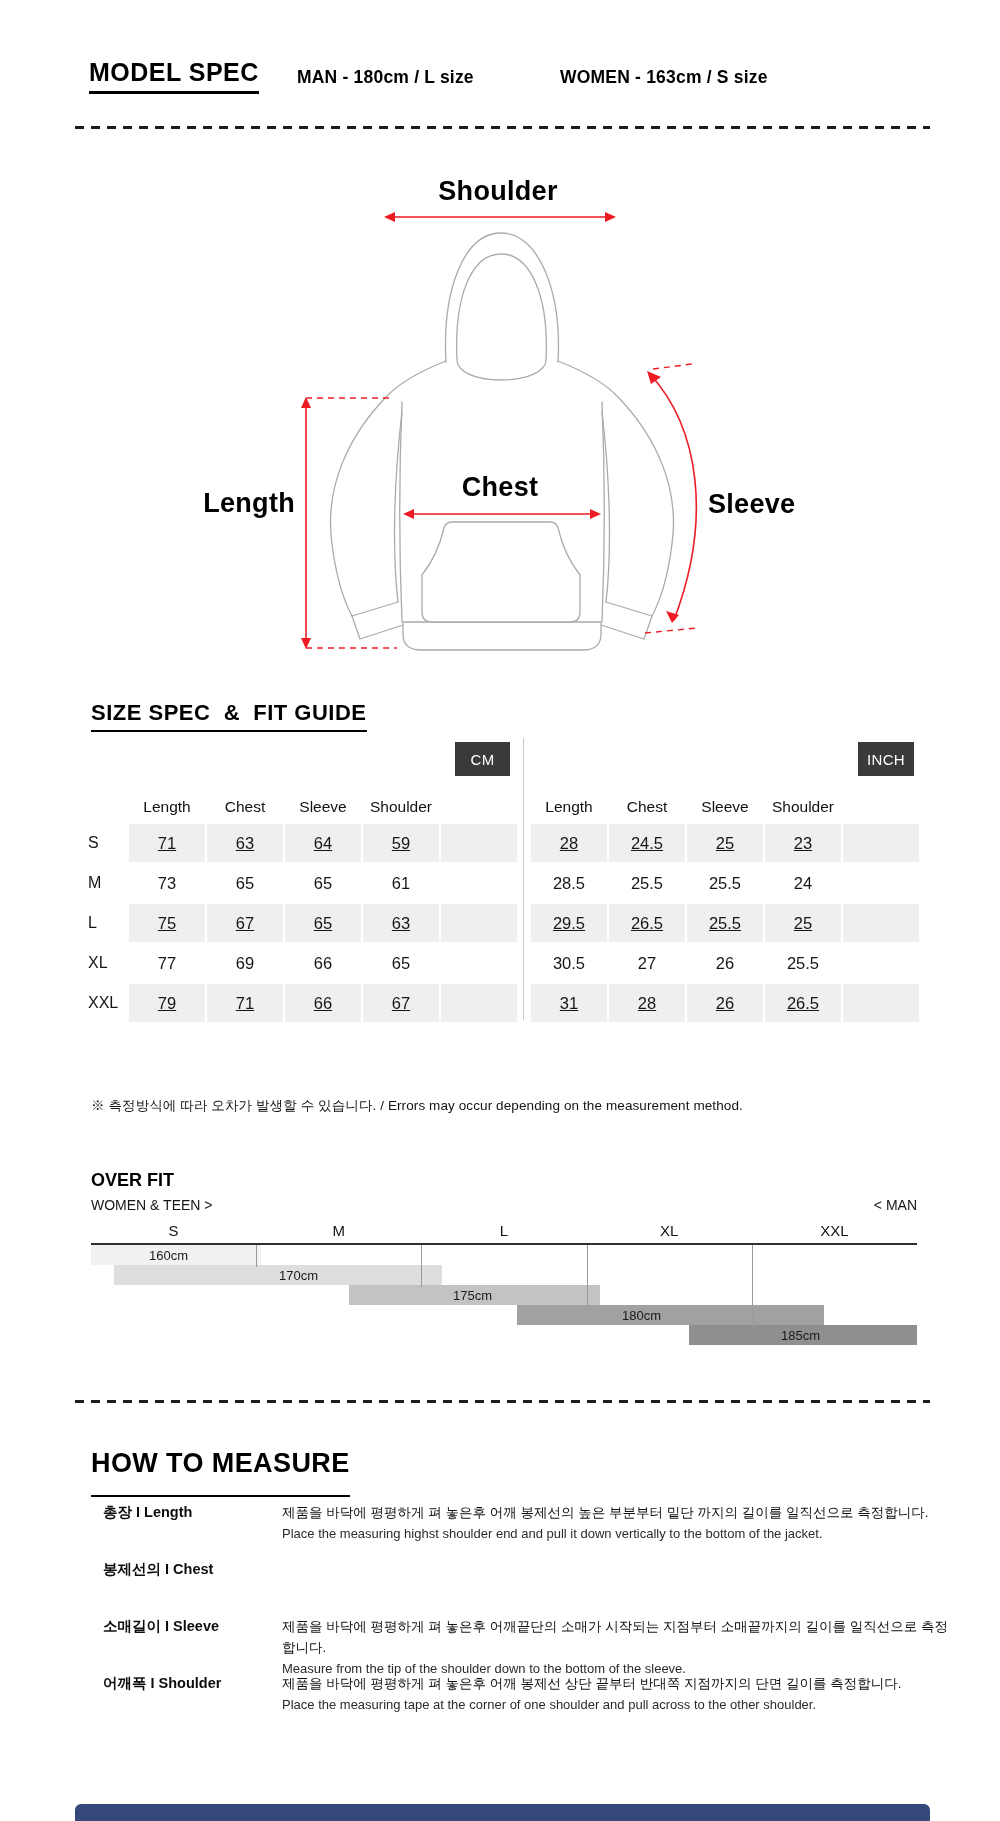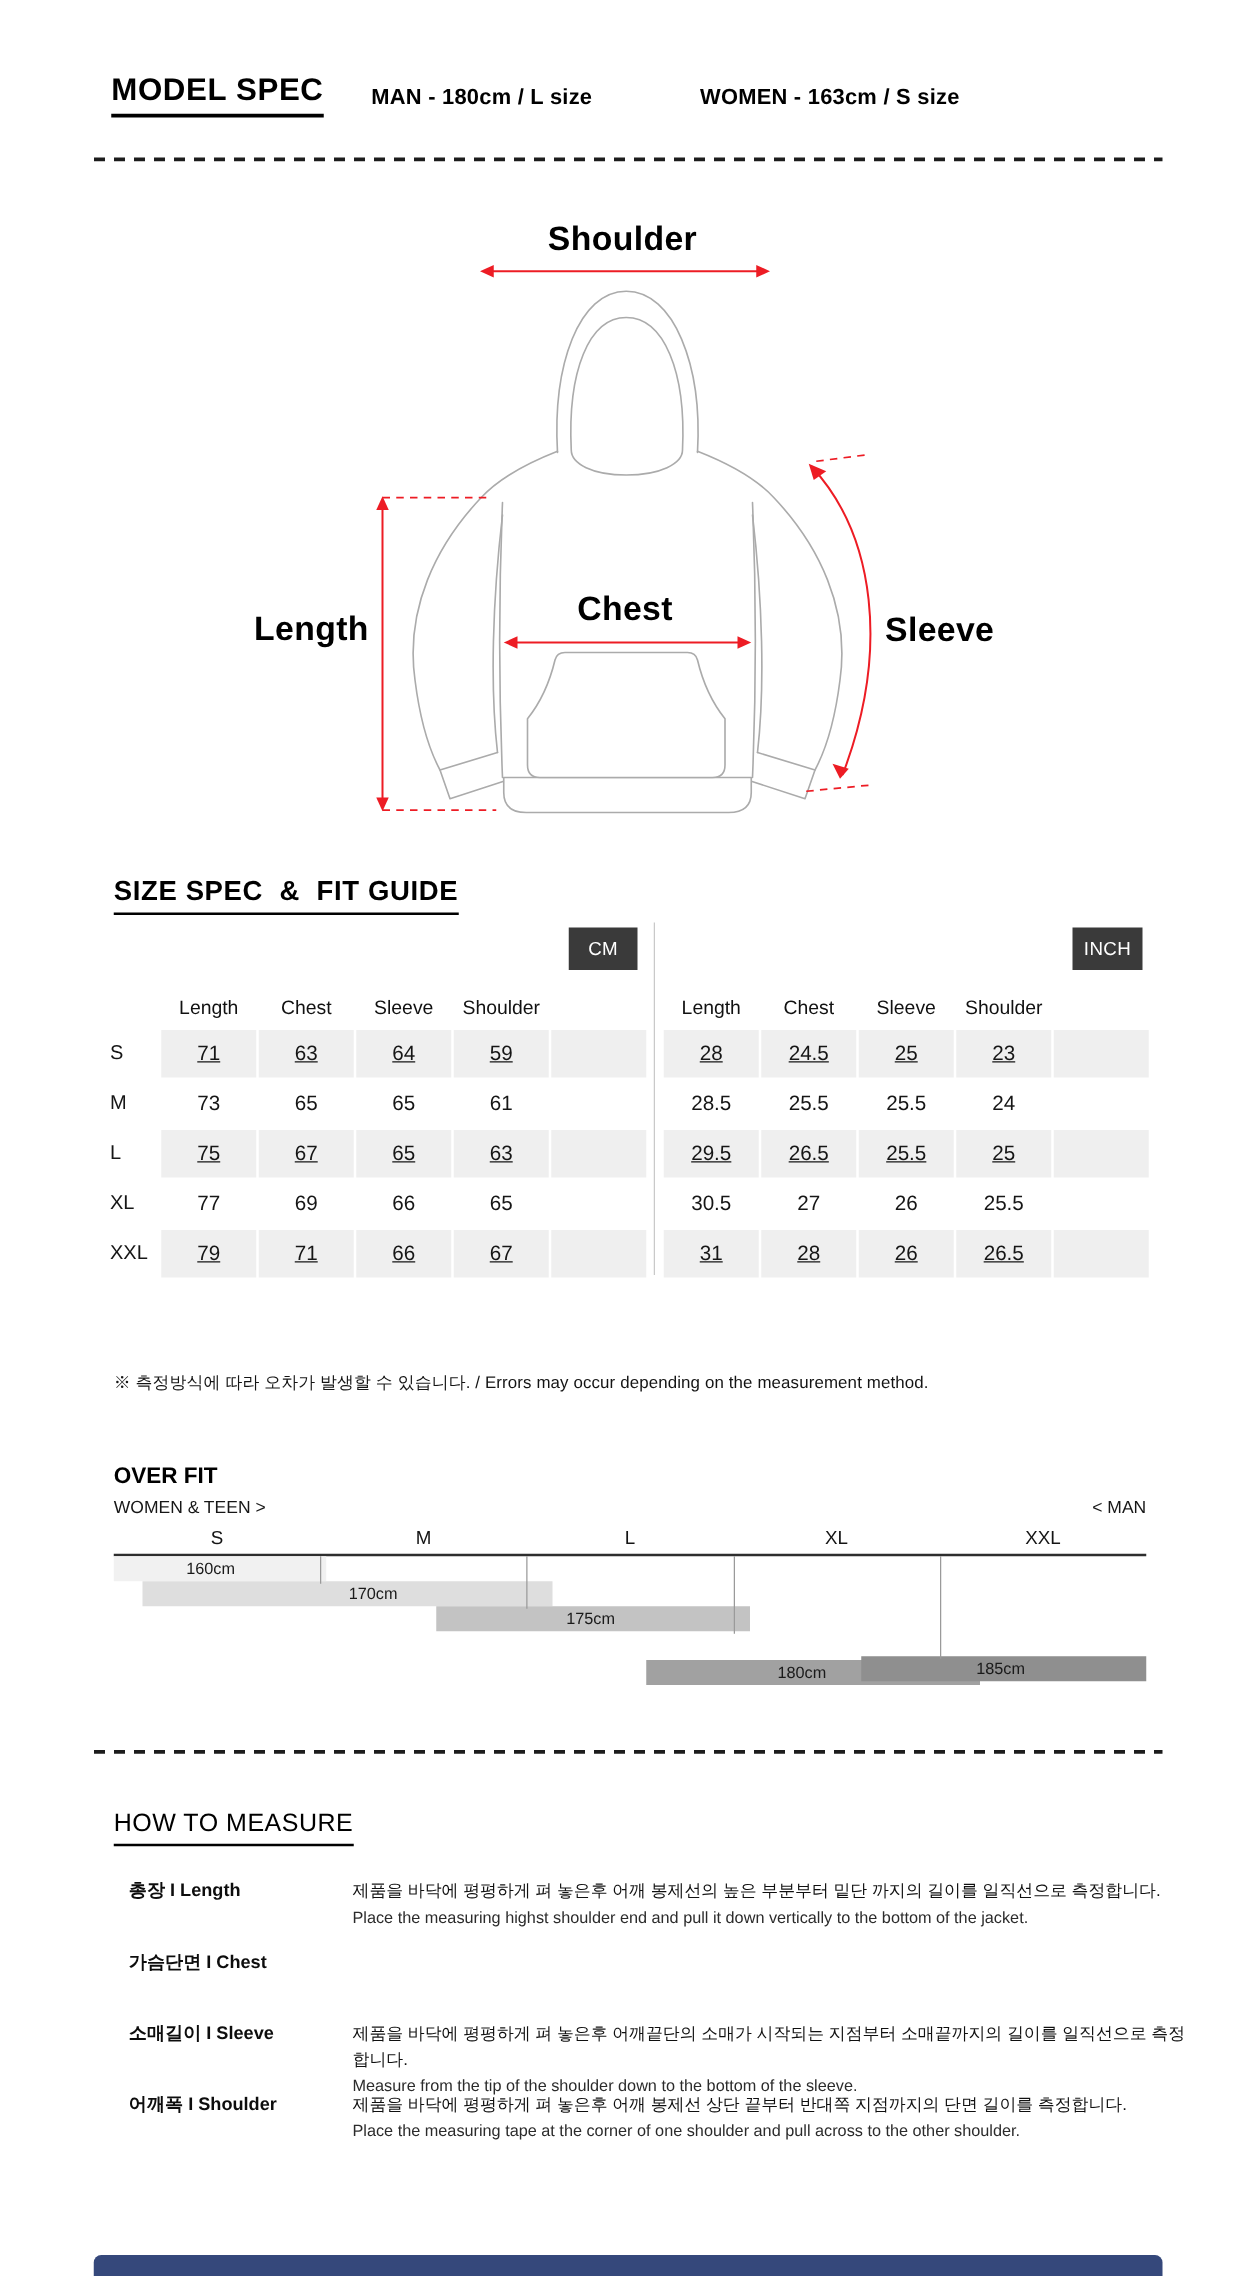--- a/index.html
+++ b/index.html
@@ -42,22 +42,22 @@
   .overfit-heading{font-size:18px;font-weight:800;}
   .fitguide-sub{font-size:14px;color:#161616;}
   .fit-sizes{display:flex;}
   .fit-size{width:165.2px;text-align:center;font-size:15px;color:#141414;}
   .fit-rule{position:absolute;left:0;width:826px;height:2px;background:#2e2e2e;}
   .fit-bar{position:absolute;height:20px;}
   .fit-bar-label{position:absolute;top:50%;transform:translateY(-50%);font-size:13px;color:#1a1a1a;white-space:nowrap;}
   .fit-tick{position:absolute;width:1px;background:#9a9a9a;top:0;}
 
   
-  .htm-heading{font-size:20px;font-weight:400;letter-spacing:.4px;border-bottom:2.5px solid #000;
-       padding-bottom:4px;display:inline-block;}
+  .htm-heading{font-size:27px;font-weight:700;letter-spacing:.4px;border-bottom:2.5px solid #000;
+       padding-bottom:16px;display:inline-block;}
   .measure-item{position:absolute;left:12px;width:845px;display:flex;}
   .measure-title{width:179px;font-size:14.5px;font-weight:bold;color:#0d0d0d;padding-top:1px;}
   .measure-desc{flex:1;}
   .measure-ko{font-size:13.5px;color:#101010;line-height:21px;}
   .measure-en{font-size:13px;color:#2b2b2b;line-height:21px;}
 
   .footer-bar{border-radius:6px 6px 0 0;}
 </style>
 </head>
 <body>
@@ -223,21 +223,21 @@
     <div class="abs" style="left:0;top:23px;width:826px;height:100px;">
       <div class="fit-bar" style="left: 0px; top: 0px; width: 170px; background: rgb(241, 241, 241);">
         <span class="fit-bar-label" style="left:58px;">160cm</span>
       </div>
       <div class="fit-bar" style="left: 23px; top: 20px; width: 328px; background: rgb(222, 222, 222);">
         <span class="fit-bar-label" style="left:165px;">170cm</span>
       </div>
       <div class="fit-bar" style="left: 258px; top: 40px; width: 251px; background: rgb(195, 195, 195);">
         <span class="fit-bar-label" style="left:104px;">175cm</span>
       </div>
-      <div class="fit-bar" style="left: 426px; top: 60px; width: 267px; background: rgb(161, 161, 161); margin-top: 23px;">
+      <div class="fit-bar" style="left: 426px; top: 60px; width: 307px; background: rgb(161, 161, 161);">
         <span class="fit-bar-label" style="left:105px;">180cm</span>
       </div>
       <div class="fit-bar" style="left: 598px; top: 80px; width: 228px; background: rgb(143, 143, 143);">
         <span class="fit-bar-label" style="left:92px;">185cm</span>
       </div>
       <div class="fit-tick" style="left:165px;height:22px;"></div>
       <div class="fit-tick" style="left:330px;height:42px;"></div>
       <div class="fit-tick" style="left:496px;height:62px;"></div>
       <div class="fit-tick" style="left:661px;height:82px;"></div>
     </div>
@@ -251,21 +251,21 @@
 
   <div class="abs" style="left:91px;top:1502px;width:845px;height:240px;">
     <div class="measure-item" style="top:0;">
       <div class="measure-title">총장 I Length</div>
       <div class="measure-desc">
         <div class="measure-ko">제품을 바닥에 평평하게 펴 놓은후 어깨 봉제선의 높은 부분부터 밑단 까지의 길이를 일직선으로 측정합니다.</div>
         <div class="measure-en">Place the measuring highst shoulder end and pull it down vertically to the bottom of the jacket.</div>
       </div>
     </div>
     <div class="measure-item" style="top:57px;">
-      <div class="measure-title">가슴단면 I Chest</div>
+      <div class="measure-title">봉제선의 I Chest</div>
     </div>
     <div class="measure-item" style="top:114px;">
       <div class="measure-title">소매길이 I Sleeve</div>
       <div class="measure-desc">
         <div class="measure-ko">제품을 바닥에 평평하게 펴 놓은후 어깨끝단의 소매가 시작되는 지점부터 소매끝까지의 길이를 일직선으로 측정합니다.</div>
         <div class="measure-en">Measure from the tip of the shoulder down to the bottom of the sleeve.</div>
       </div>
     </div>
     <div class="measure-item" style="top:171px;">
       <div class="measure-title">어깨폭 I Shoulder</div>

